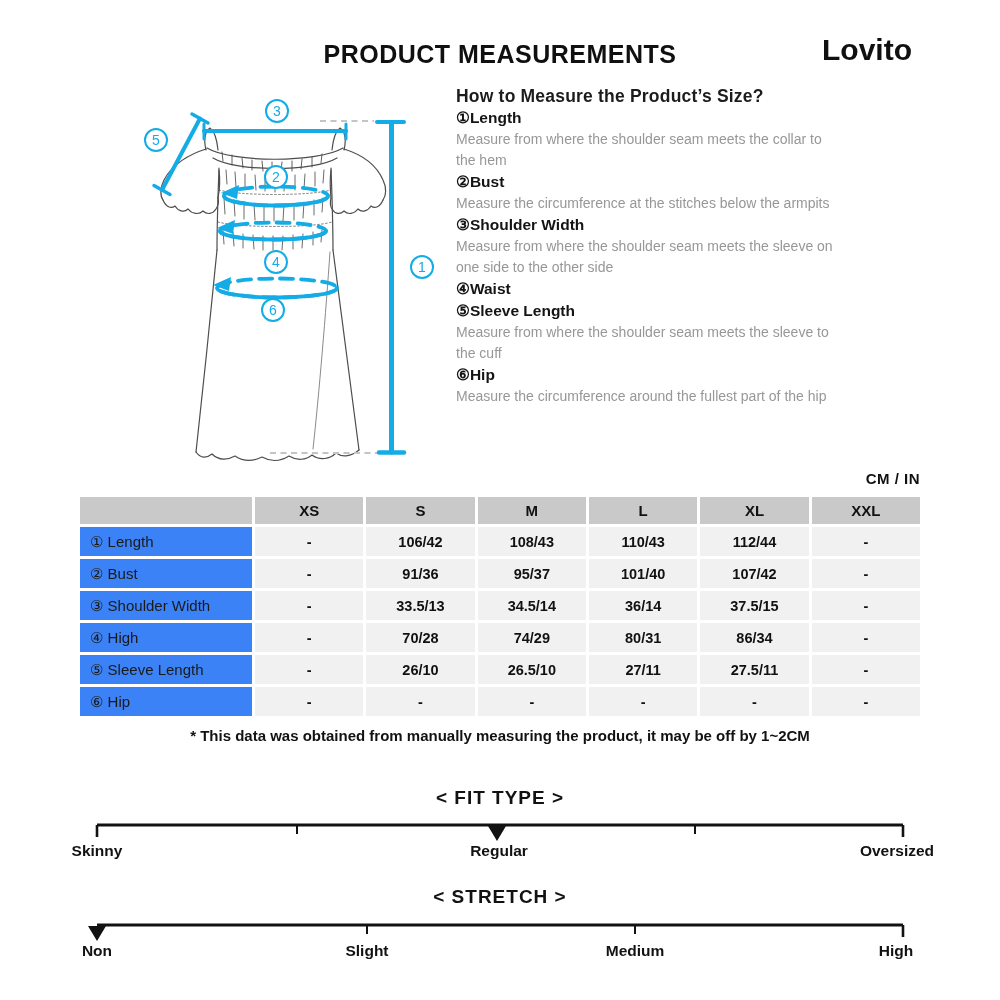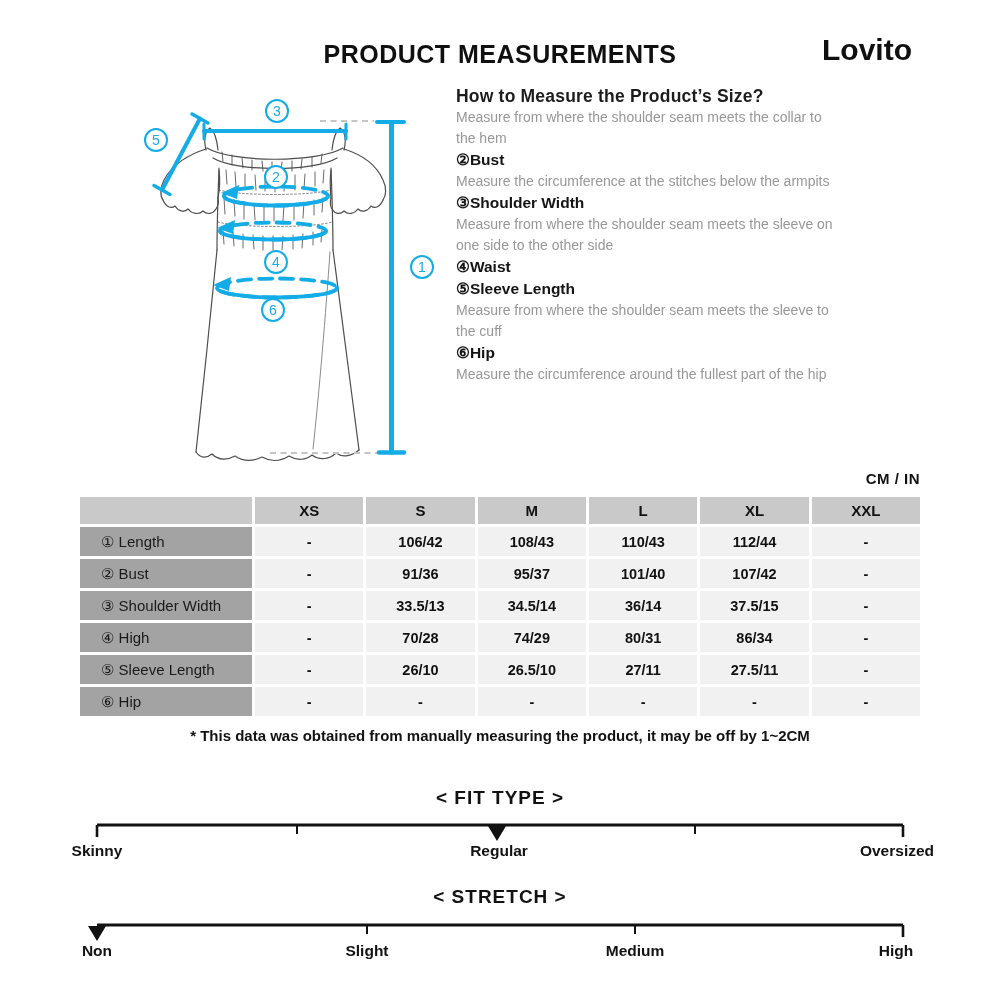--- a/index.html
+++ b/index.html
@@ -30,21 +30,21 @@
   .units { position:absolute; top:470px; right:80px; font-size:15px; font-weight:700; letter-spacing:.5px; }
   
   .size-table {
     position:absolute; left:80px; top:497px; width:840px;
     display:grid; grid-template-columns:172px repeat(6, 1fr);
     grid-template-rows:27px repeat(6, 29px); gap:3px;border-radius:6px;
   }
   .cell { display:flex; align-items:center; justify-content:center; font-size:14.5px; }
   .cell.head { background:#c9c9c9; font-weight:700; font-size:15px; }
   .cell.corner { background:#c9c9c9; }
-  .cell.rowlabel { background:#a3a3a3; justify-content:flex-start; padding-left:21px; font-size:15px; font-weight:400; color:#1a1a1a; }
+  .cell.rowlabel { background:#3b82f6; justify-content:flex-start; padding-left:10px; font-size:15px; font-weight:400; color:#1a1a1a; }
   .cell.val { background:#f1f1f1; font-weight:700; }
   
   .footnote { position:absolute; top:727px; left:0; width:1000px; text-align:center; font-size:15px; font-weight:700; color:#121212; }
   
   .scale-title { position:absolute; left:0; width:1000px; text-align:center; font-size:19px; font-weight:700; letter-spacing:1px; color:#121212; }
   .scale-svg { position:absolute; left:0; width:1000px; height:24px; }
   .scale-labels { position:absolute; left:0; width:1000px; height:20px; }
   .scale-label { position:absolute; transform:translateX(-50%); font-size:15.5px; font-weight:700; white-space:nowrap; color:#121212; }
   #fit-title { top:787px; } #fit-svg { top:820px; } #fit-labels { top:842px; }
   #stretch-title { top:886px; } #stretch-svg { top:920px; } #stretch-labels { top:942px; }
@@ -137,20 +137,21 @@
           <text x="156" y="145" text-anchor="middle" font-size="14" font-family="Liberation Sans, sans-serif" fill="#14ACE6">5</text>
           <circle cx="273" cy="310" r="11" fill="#fff" stroke="#14ACE6" stroke-width="2"></circle>
           <text x="273" y="315" text-anchor="middle" font-size="14" font-family="Liberation Sans, sans-serif" fill="#14ACE6">6</text>
         </g>
     </svg>
   </div>
 
   <div class="guide">
     <div class="guide-heading">How to Measure the Product’s Size?</div>
     <div id="guide-items">
+        <div class="g-title">①Length</div>
         <div class="g-desc">Measure from where the shoulder seam meets the collar to<br>the hem</div>
         <div class="g-title">②Bust</div>
         <div class="g-desc">Measure the circumference at the stitches below the armpits</div>
         <div class="g-title">③Shoulder Width</div>
         <div class="g-desc">Measure from where the shoulder seam meets the sleeve on<br>one side to the other side</div>
         <div class="g-title">④Waist</div>
         <div class="g-title">⑤Sleeve Length</div>
         <div class="g-desc">Measure from where the shoulder seam meets the sleeve to<br>the cuff</div>
         <div class="g-title">⑥Hip</div>
         <div class="g-desc">Measure the circumference around the fullest part of the hip</div>

